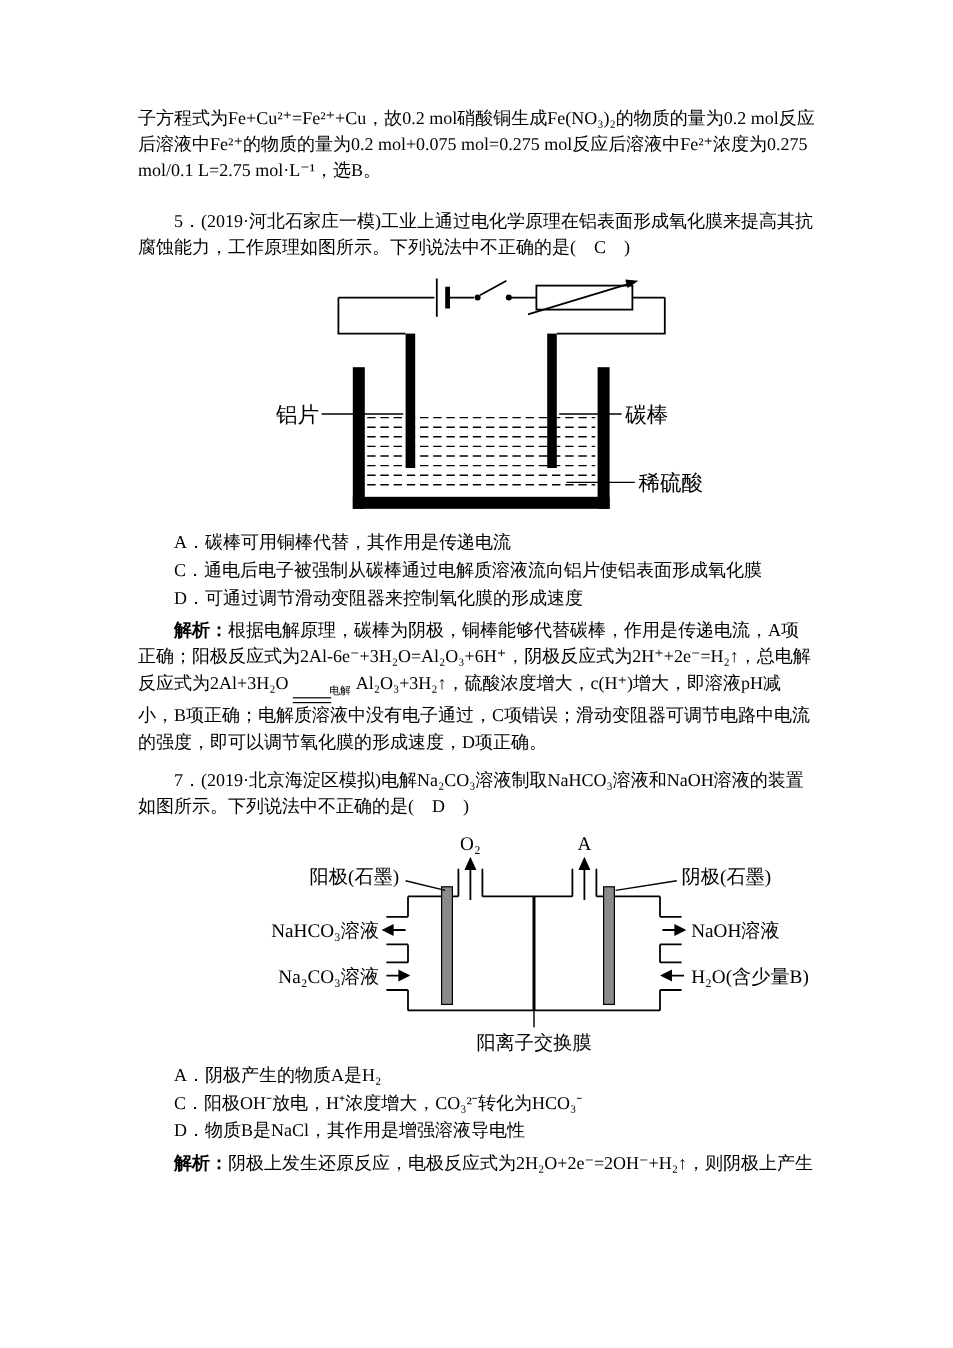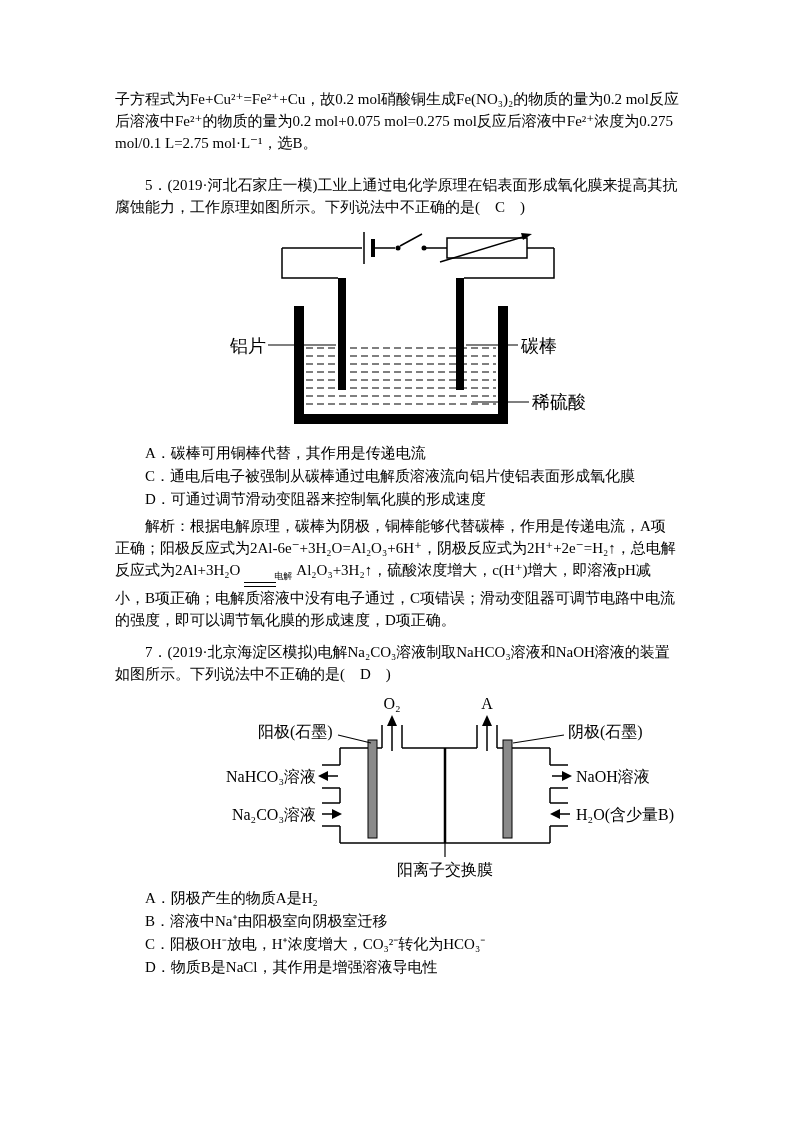--- a/index.html
+++ b/index.html
@@ -7,21 +7,21 @@
     width:794px;height:1123px;box-sizing:border-box;
     padding:88px 114px 0 115px;background:#fff;color:#000;
     font-family:"Liberation Serif","DejaVu Serif",serif;
     font-size:15px;line-height:22px;overflow:hidden;
   }
   p{margin:0;}
   .q-stem{margin-top:20px;text-indent:2em;}
   .q-stem2{margin-top:10px;text-indent:2em;}
   .option-line{text-indent:2em;line-height:23px;font-family:Liberation Serif, serif;}
   .analysis{margin-top:4px;text-indent:2em;}
-  .analysis-label{font-weight:normal;margin-top:28px;}
+  .analysis-label{font-weight:bold;margin-top:28px;}
   figure{margin:0;padding:0;}
   .fig1{margin:8px 0 4px 87px;}
   .fig2{margin:8px 0 2px 105px;text-align:center;}
   svg{display:block;}
   svg text{font-family:"Liberation Serif","DejaVu Serif",serif;fill:#000;}
   .over-eq{display:inline-block;vertical-align:-4px;margin:0 4px;text-align:center;}
   .over-eq .lbl{display:block;font-size:9px;line-height:11px;}
   .over-eq .bar{display:block;width:32px;height:5px;border-top:1px solid #000;border-bottom:1px solid #000;box-sizing:border-box;}
 </style>
 </head>
@@ -167,18 +167,18 @@
       <text x="348" y="44" font-size="16">阴极(石墨)</text>
       <text x="96" y="89" font-size="16" text-anchor="end">NaHCO₃溶液</text>
       <text x="96" y="127" font-size="16" text-anchor="end">Na₂CO₃溶液</text>
       <text x="356" y="89" font-size="16">NaOH溶液</text>
       <text x="356" y="127" font-size="16">H₂O(含少量B)</text>
       <text x="225" y="182" font-size="16" text-anchor="middle">阳离子交换膜</text>
     </svg>
   </figure>
 
   <p class="option-line">A．阴极产生的物质A是H₂</p>
-  <p class="option-line">B．溶液中Na⁺由阳极室向阴极室迁移</p>
   <p class="option-line">C．阳极OH⁻放电，H⁺浓度增大，CO₃²⁻转化为HCO₃⁻</p>
   <p class="option-line">D．物质B是NaCl，其作用是增强溶液导电性</p>
 
+  <p class="analysis"><span class="analysis-label">解析：</span><span>阴极上发生还原反应，电极反应式为2H₂O+2e⁻=2OH⁻+H₂↑，则阴极上产生</span></p>
 
 </div>
 
 </body></html>

